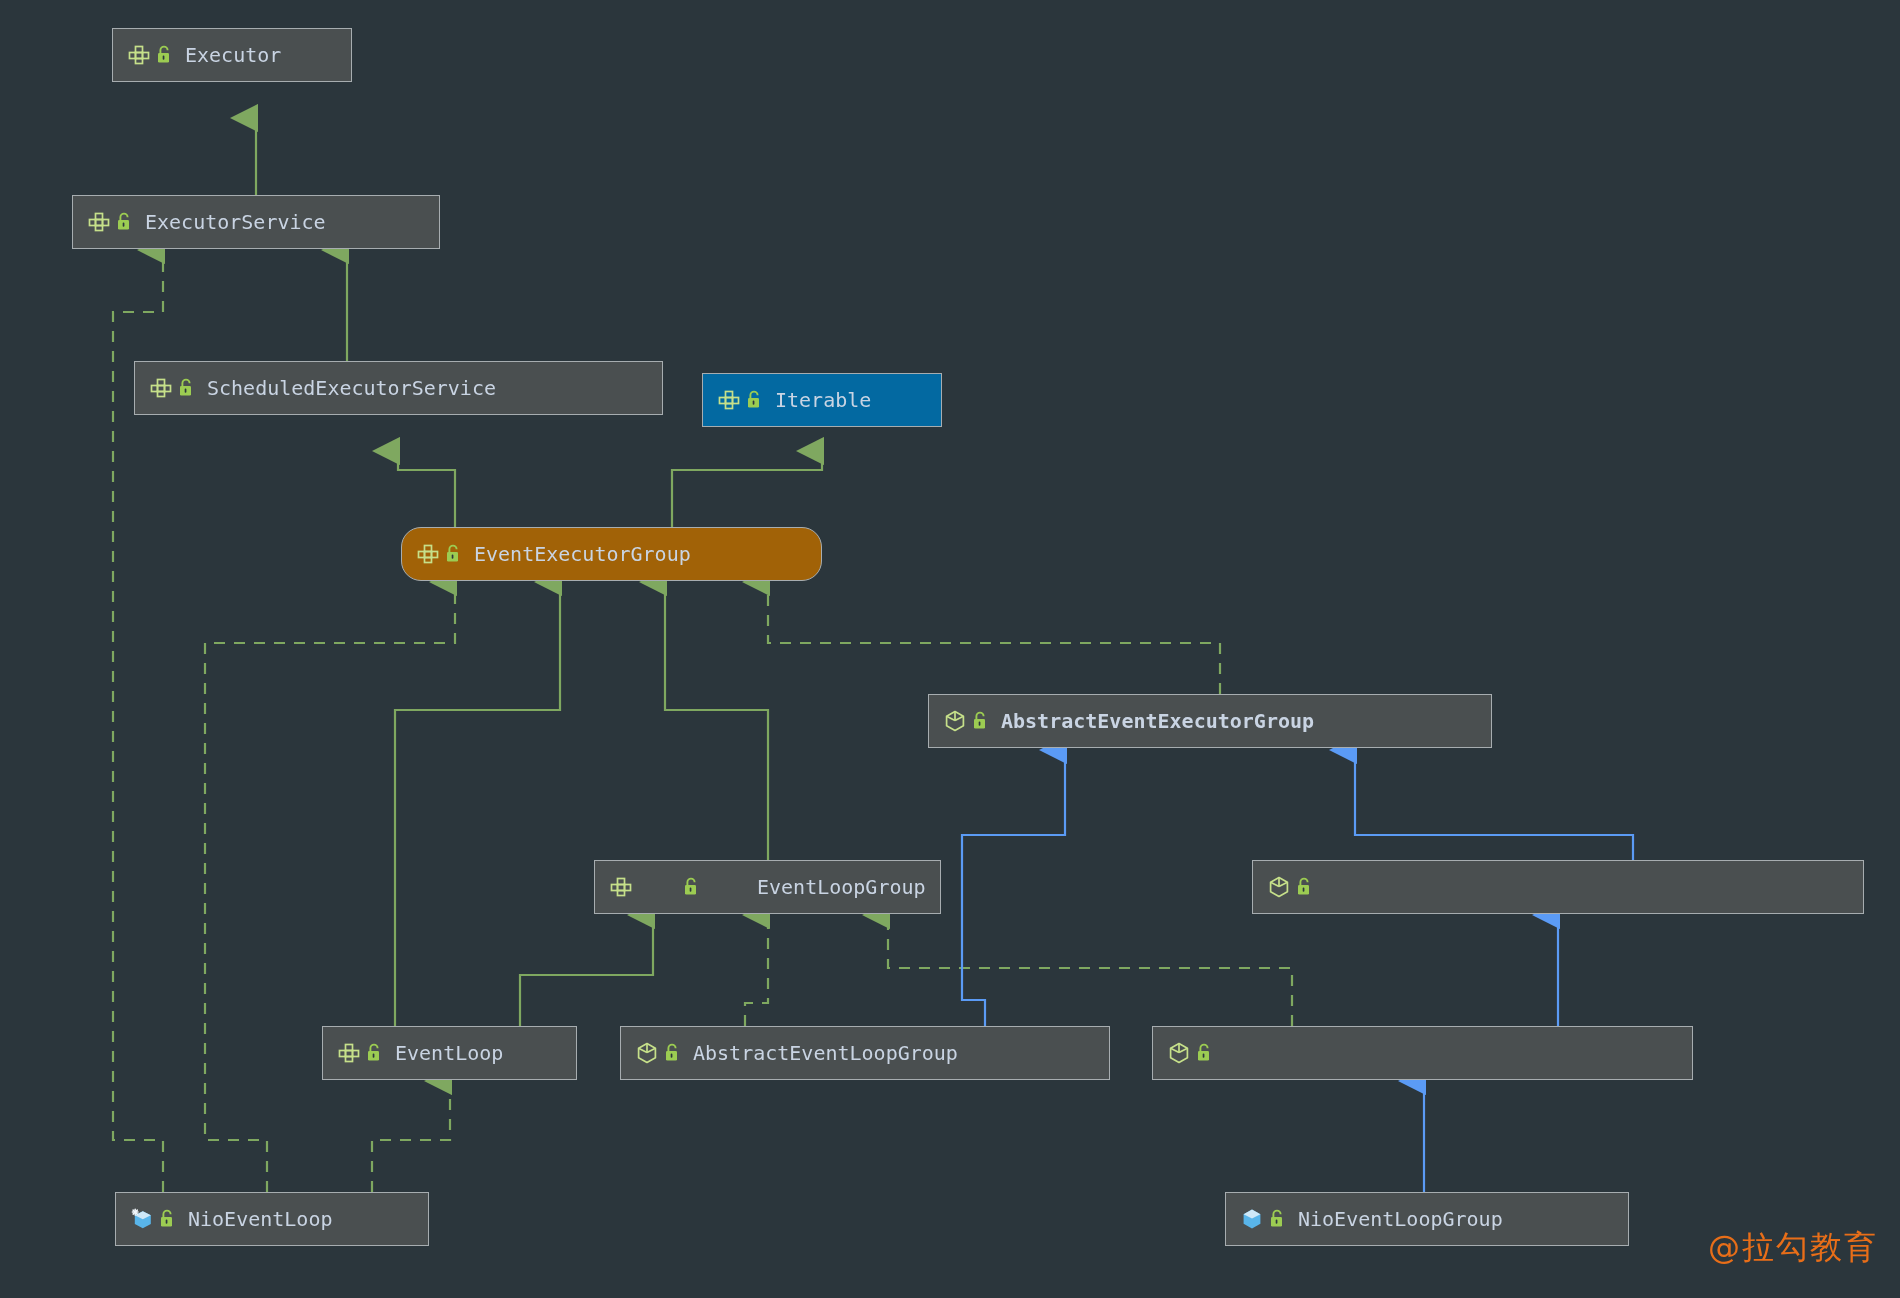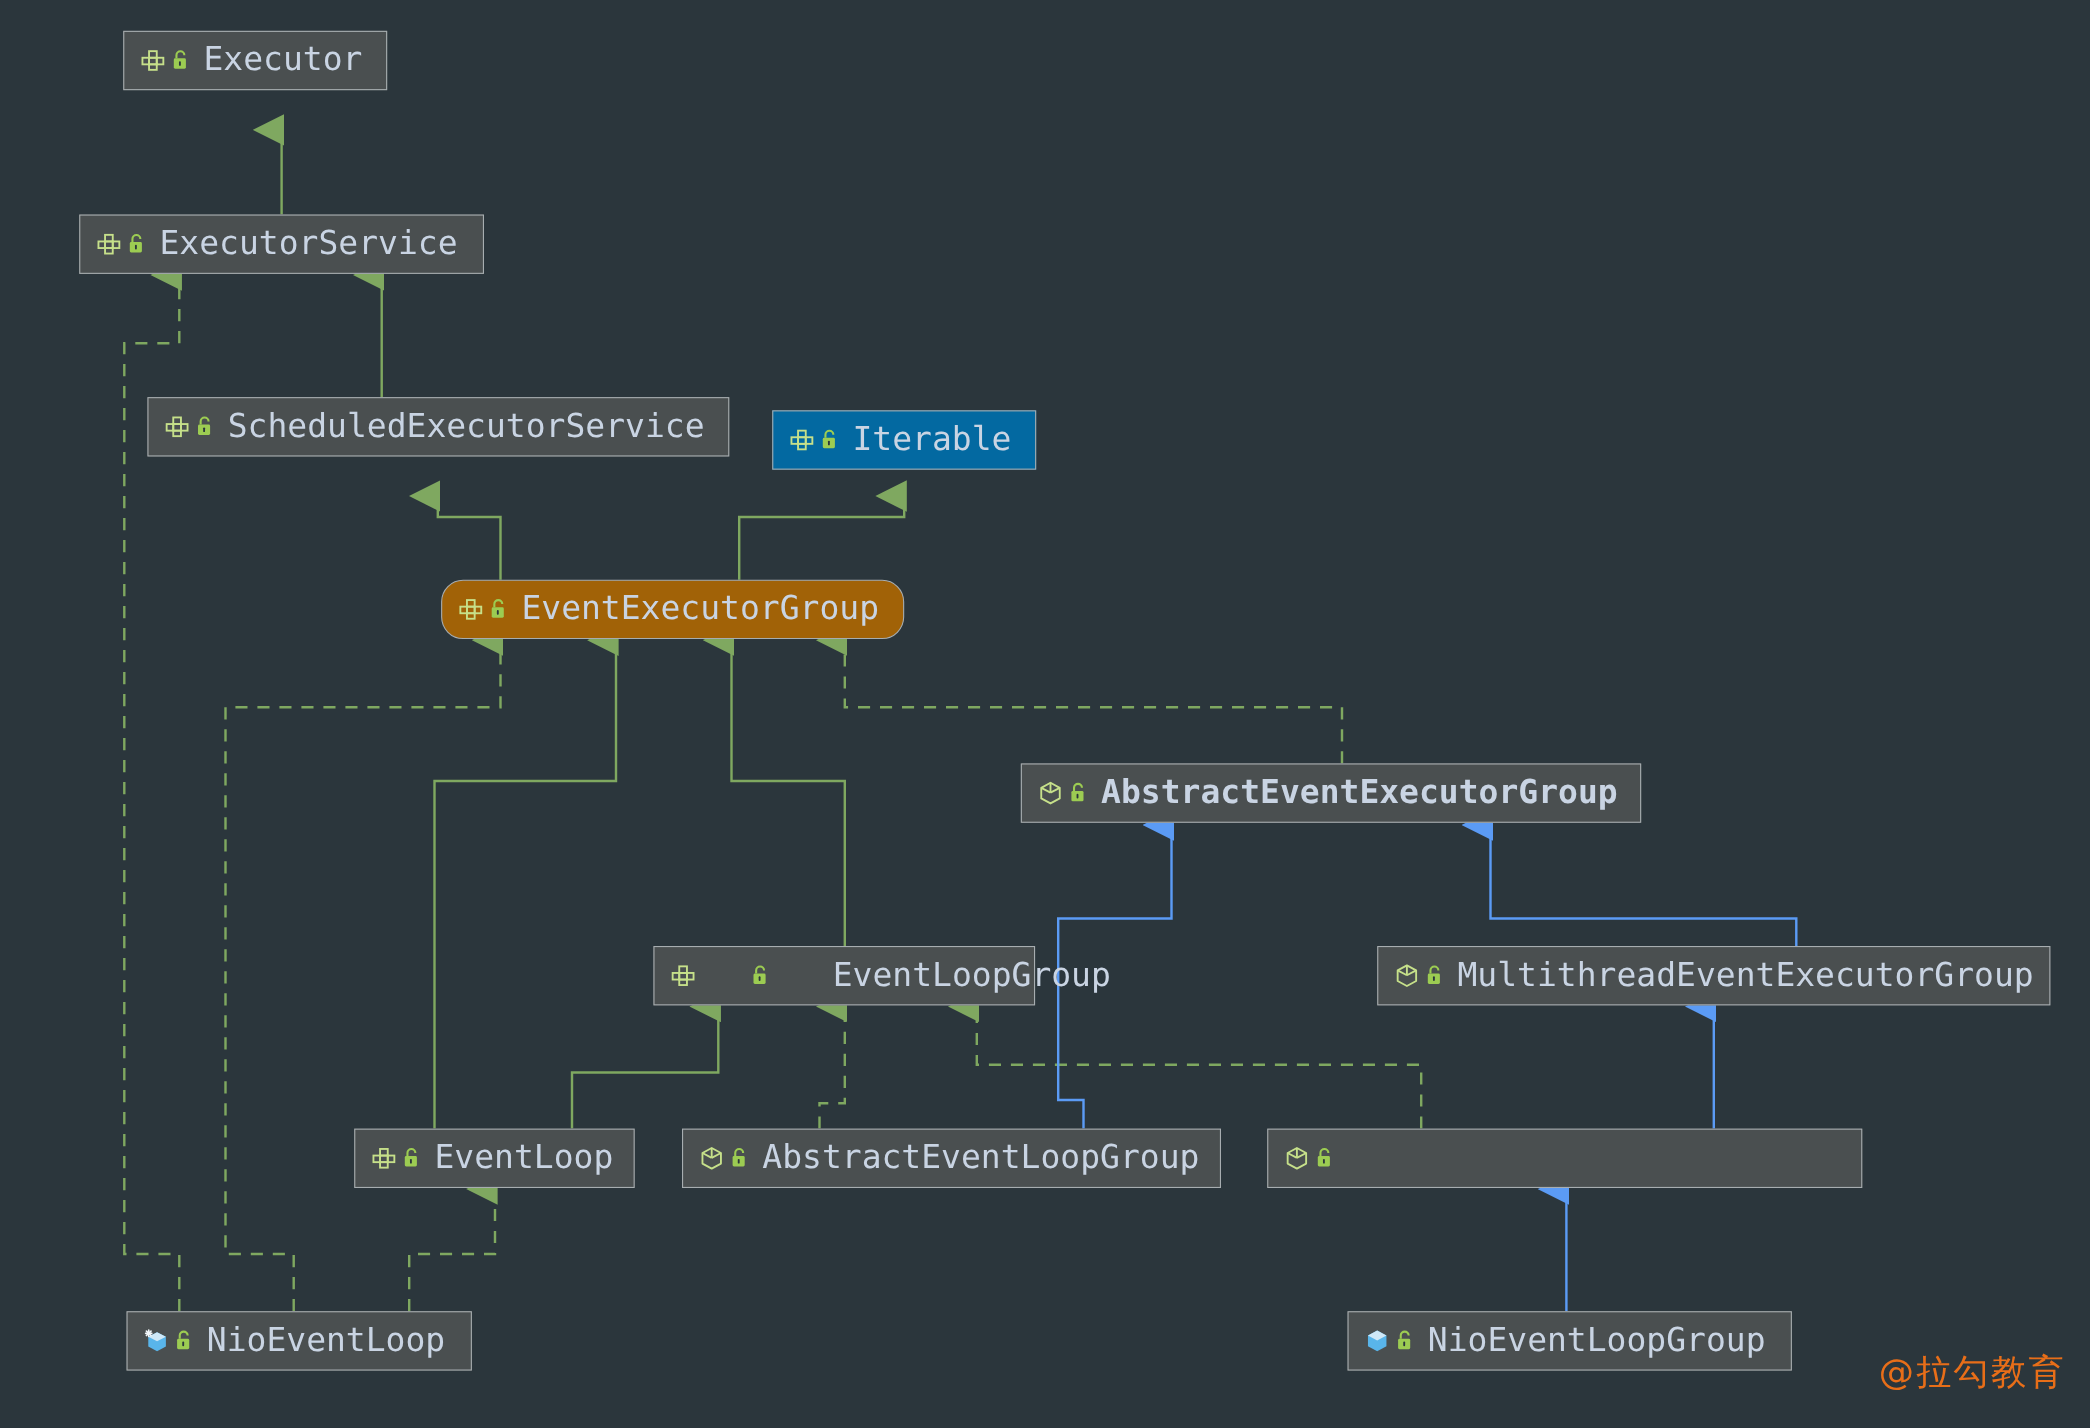--- a/index.html
+++ b/index.html
@@ -42,21 +42,21 @@
     position: relative;
   }
   .node .icon-lock {
     flex: 0 0 auto;
     width: 18px;
     height: 22px;
     margin-right: 12px;
     display: inline-block;
   }
   .node .label {
-    font-size: 30px;
+    font-size: 20px;
     letter-spacing: 0px;
     color: #c9d4e3;
     line-height: 1;
   }
   .watermark {
     position: absolute;
     right: 22px;
     bottom: 28px;
     font-family: "DejaVu Sans", "Liberation Sans", sans-serif;
     font-size: 32px;
@@ -248,21 +248,20 @@
               <path d="M12 2.6 L12 11.6"></path>
               <path d="M12 11.6 L20.4 7.2"></path>
               <path d="M12 11.6 L3.6 7.2"></path>
             </g>
           </svg></span>
         <span class="icon-lock"><svg width="18" height="22" viewBox="0 0 18 22">
             <path d="M5.4 9 L5.4 6.2 A3.6 3.6 0 0 1 12.6 6.2" fill="none" stroke="#9ccc52" stroke-width="1.9"></path>
             <rect x="3" y="9" width="11" height="9.5" rx="1.3" fill="#9ccc52"></rect>
             <rect x="7.7" y="11.6" width="1.7" height="4.2" rx="0.8" fill="#2b363c"></rect>
           </svg></span>
-        <span class="label" style="color: rgb(201, 212, 227);">MultithreadEventExecutorGroup</span>
       </div>
       <div class="node" style="left: 322px; top: 1026px; width: 255px; background: rgb(74, 79, 80); border-color: rgb(167, 173, 176);">
         <span class="icon-cls"><svg width="24" height="24" viewBox="0 0 24 24">
             <g fill="none" stroke="#c6e08a" stroke-width="1.7">
               <rect x="8.5" y="3.5" width="7" height="6"></rect>
               <rect x="2.5" y="9.5" width="6" height="6"></rect>
               <rect x="15.5" y="9.5" width="6" height="6"></rect>
               <rect x="8.5" y="9.5" width="7" height="6"></rect>
               <rect x="8.5" y="15.5" width="7" height="5"></rect>
             </g>

